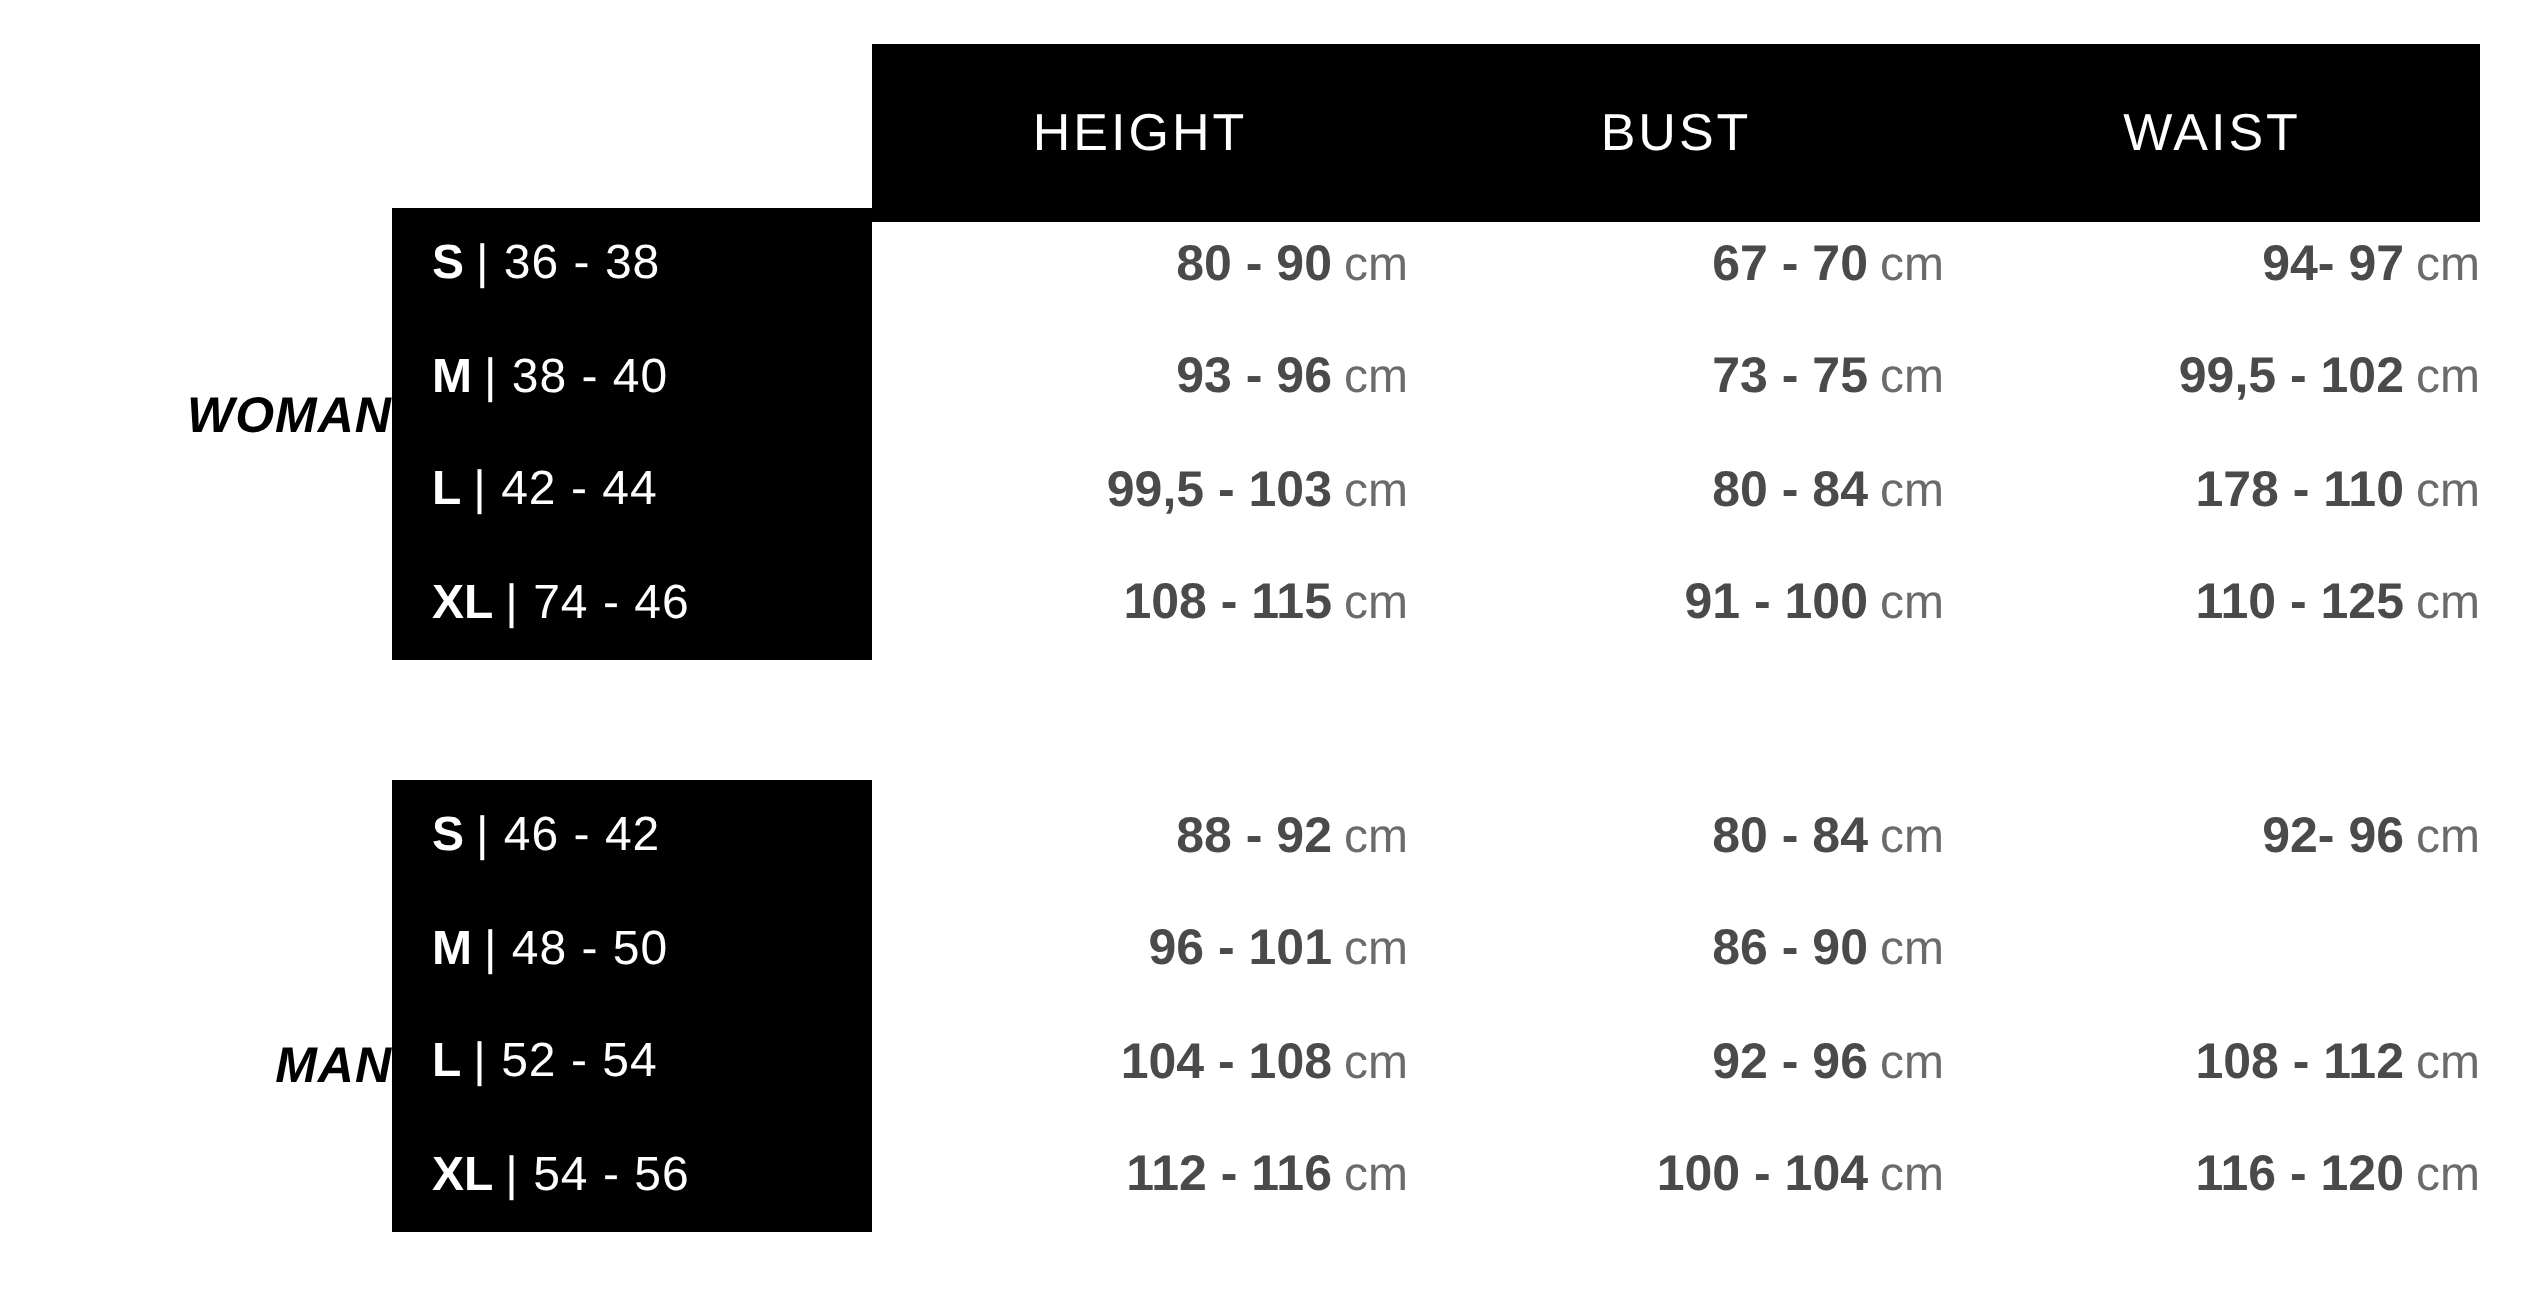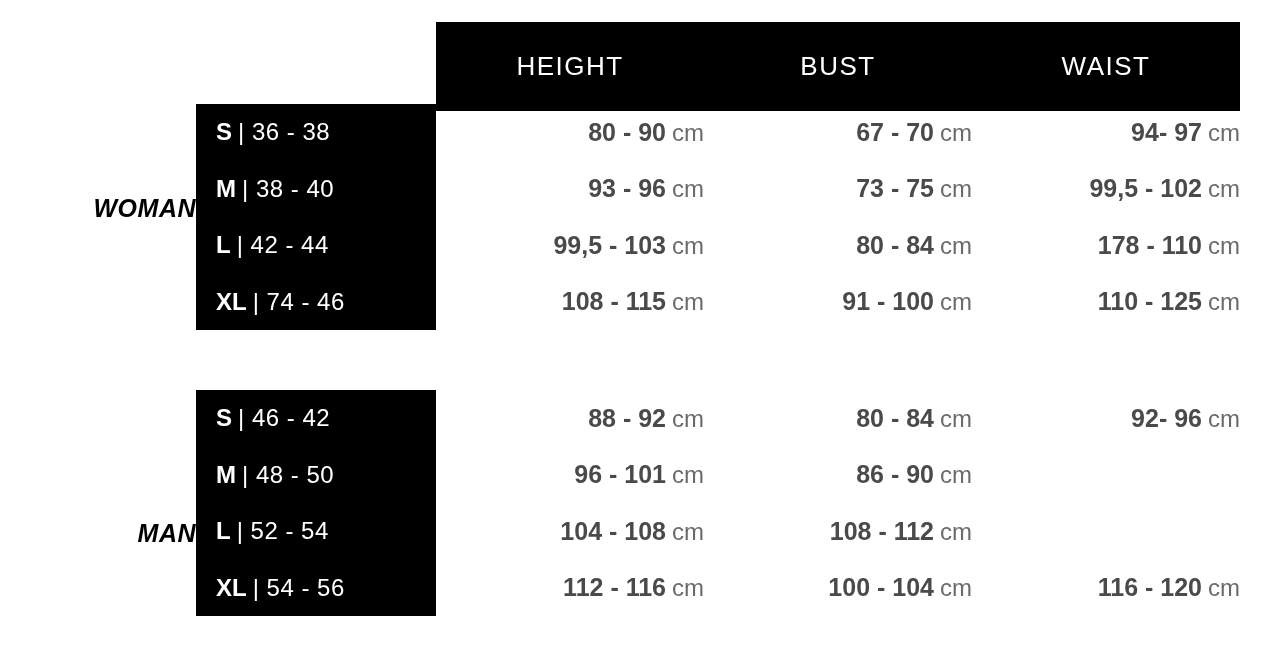--- a/index.html
+++ b/index.html
@@ -205,20 +205,21 @@
         <div class="measure-cell"><span class="val">88 - 92</span><span class="unit">cm</span></div>
         <div class="measure-cell"><span class="val">80 - 84</span><span class="unit">cm</span></div>
         <div class="measure-cell"><span class="val">92- 96</span><span class="unit">cm</span></div>
       </div>
       <div class="measure-row">
         <div class="measure-cell"><span class="val">96 - 101</span><span class="unit">cm</span></div>
         <div class="measure-cell"><span class="val">86 - 90</span><span class="unit">cm</span></div>
       </div>
       <div class="measure-row">
         <div class="measure-cell"><span class="val">104 - 108</span><span class="unit">cm</span></div>
+        <div class="measure-cell"><span class="val">92 - 96</span><span class="unit">cm</span></div>
         <div class="measure-cell"><span class="val">108 - 112</span><span class="unit">cm</span></div>
       </div>
       <div class="measure-row">
         <div class="measure-cell"><span class="val">112 - 116</span><span class="unit">cm</span></div>
         <div class="measure-cell"><span class="val">100 - 104</span><span class="unit">cm</span></div>
         <div class="measure-cell"><span class="val">116 - 120</span><span class="unit">cm</span></div>
       </div>
     </div>
   </div>
 

